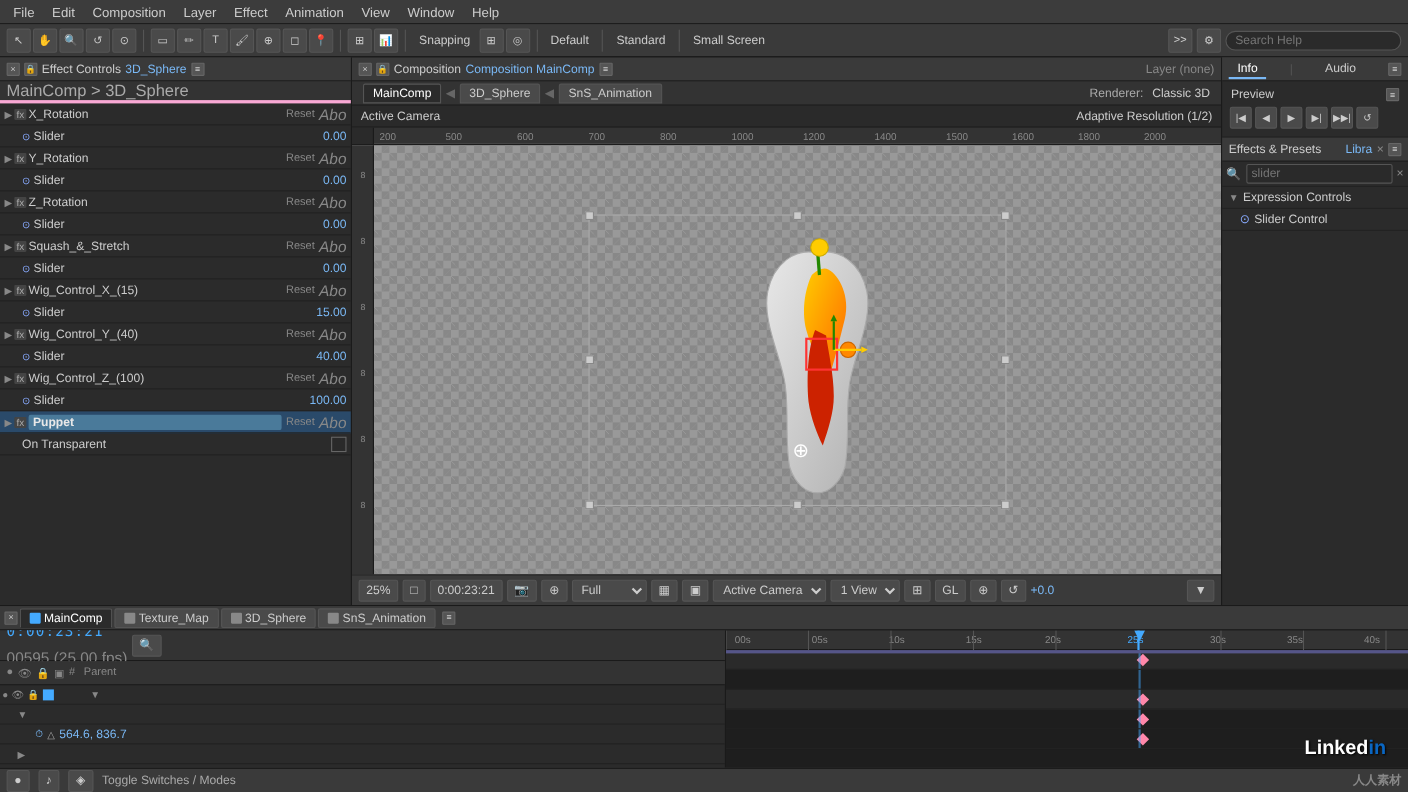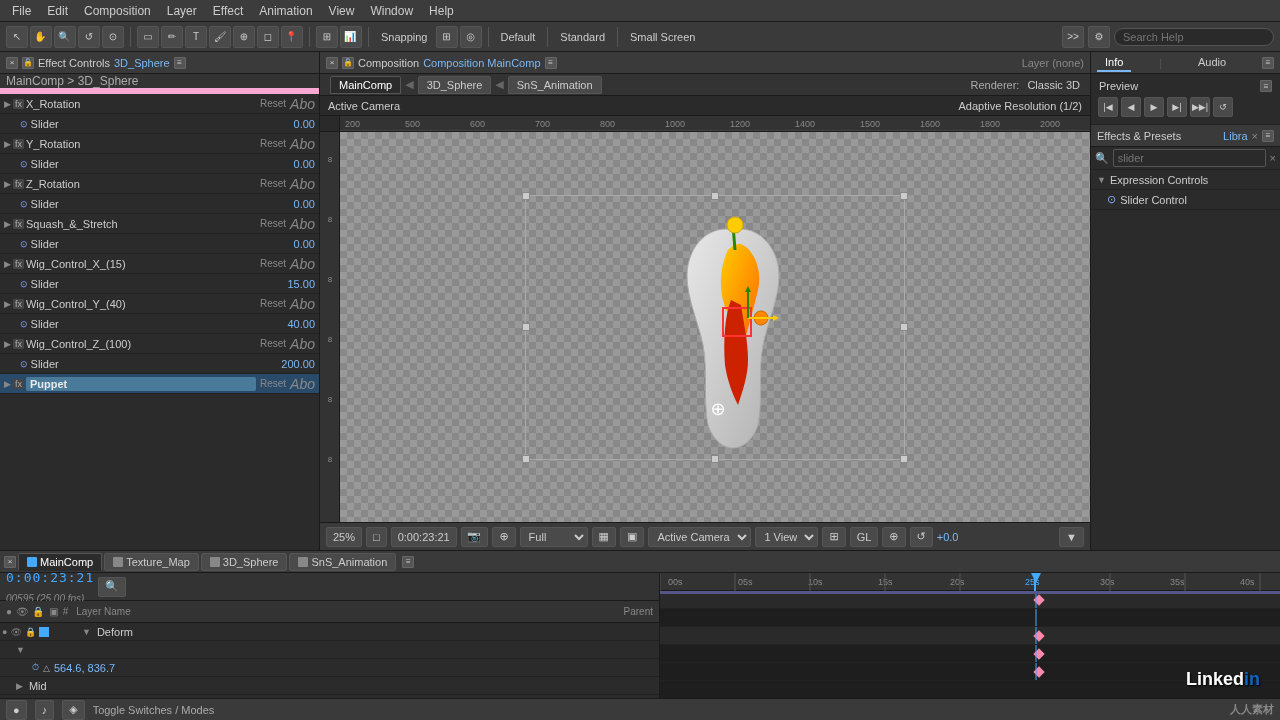--- a/index.html
+++ b/index.html
@@ -125,23 +125,23 @@
       align-items: center;
       justify-content: center;
       font-size: 8px;
     }
     .breadcrumb-bar {
       background: #333;
       height: 20px;
       display: flex;
       align-items: center;
       padding: 0 6px;
-      font-size: 12px;
+      font-size: 15px;
       color: #aaa;
-      border-bottom: 6px solid #f9a8d4;
+      border-bottom: 3px solid #f9a8d4;
       flex-shrink: 0;
     }
     .effect-controls-content {
       flex: 1;
       overflow-y: auto;
       overflow-x: hidden;
     }
     .effect-row {
       display: flex;
       align-items: center;
@@ -269,21 +269,21 @@
       border: 1px solid #555;
       border-radius: 2px;
       color: #ccc;
       font-size: 11px;
       cursor: pointer;
       padding: 0 4px;
     }
 
     
     .right-panel {
-      width: 190px;
+      width: 170px;
       background: #2b2b2b;
       border-left: 1px solid #1a1a1a;
       display: flex;
       flex-direction: column;
       flex-shrink: 0;
     }
     .right-panel-top {
       background: #3a3a3a;
       height: 22px;
       display: flex;
@@ -438,23 +438,22 @@
       gap: 4px;
     }
     .timecode {
       color: #4af;
       font-size: 13px;
       font-family: monospace;
       letter-spacing: 1px;
     }
     .timecode-sub {
       color: #888;
-      font-size: 10px;
+      font-size: 14px;
       margin-top: 8px;
-      font-style: italic;
     }
     .timeline-layer-header {
       background: #333;
       height: 22px;
       display: flex;
       align-items: center;
       padding: 0 6px;
       border-bottom: 1px solid #1a1a1a;
       font-size: 10px;
       color: #888;
@@ -653,29 +652,33 @@
       <div class="effect-row">
         <span class="expand-arrow">▶</span>
         <span class="fx-badge">fx</span>
         <span class="effect-name">Wig_Control_Z_(100)</span>
         <span class="effect-reset">Reset</span>
         <span class="effect-abo">Abo</span>
       </div>
       <div class="effect-row" style="padding-left:20px;">
         <span class="slider-icon">⊙</span>
         <span class="effect-name">Slider</span>
-        <span class="effect-value">200.00</span>
+        <span class="effect-value">100.00</span>
       </div>
 
       <div class="effect-row" style="background:#2a4a6a;">
         <span class="expand-arrow">▶</span>
         <span class="fx-badge">fx</span>
         <span class="effect-name bold" style="background:#4a7a9a;padding:1px 4px;border-radius:2px;">Puppet</span>
         <span class="effect-reset">Reset</span>
         <span class="effect-abo">Abo</span>
+      </div>
+      <div class="effect-row" style="padding-left:20px;">
+        <span class="effect-name">On Transparent</span>
+        <div class="checkbox-area"></div>
       </div>
 
     </div>
   </div>
 
   <div class="center-panel">
     <div class="comp-panel">
 
       <div class="comp-panel-header">
         <div class="panel-header-btn">×</div>
@@ -914,51 +917,48 @@
       </div>
 
       <div class="timeline-layer-header">
         <div style="display:flex;gap:4px;align-items:center;margin-right:8px;">
           <span>●</span>
           <span>👁</span>
           <span>🔒</span>
           <span>▣</span>
           <span>#</span>
         </div>
-        <span style="flex:1;">Layer Name</span>
         <span>Parent</span>
       </div>
 
       <div class="timeline-layers">
 
         <div class="layer-row">
           <div style="display:flex;gap:3px;align-items:center;width:80px;">
             <span style="font-size:9px;color:#888;">●</span>
             <span style="font-size:9px;color:#888;">👁</span>
             <span style="font-size:9px;color:#888;">🔒</span>
             <span style="width:10px;height:10px;background:#4af;display:inline-block;"></span>
             <span style="font-size:9px;color:#888;"></span>
           </div>
           <span class="expand-arrow">▼</span>
-          <span class="layer-name">Deform</span>
         </div>
 
         <div class="layer-row" style="padding-left:16px;">
           <span class="expand-arrow">▼</span>
         </div>
 
         <div class="layer-row" style="padding-left:32px;">
           <span style="font-size:9px;color:#7ab8f5;margin-right:4px;">⏱</span>
           <span style="font-size:9px;color:#aaa;margin-right:4px;">△</span>
           <span class="layer-value">564.6, 836.7</span>
         </div>
 
         <div class="layer-row" style="padding-left:16px;">
           <span class="expand-arrow">▶</span>
-          <span class="layer-name">Mid</span>
         </div>
 
         <div class="layer-row" style="padding-left:16px;">
 
           <span class="layer-name">Top</span>
         </div>
       </div>
     </div>
 
     <div class="timeline-right" style="position:relative;overflow:hidden;">

